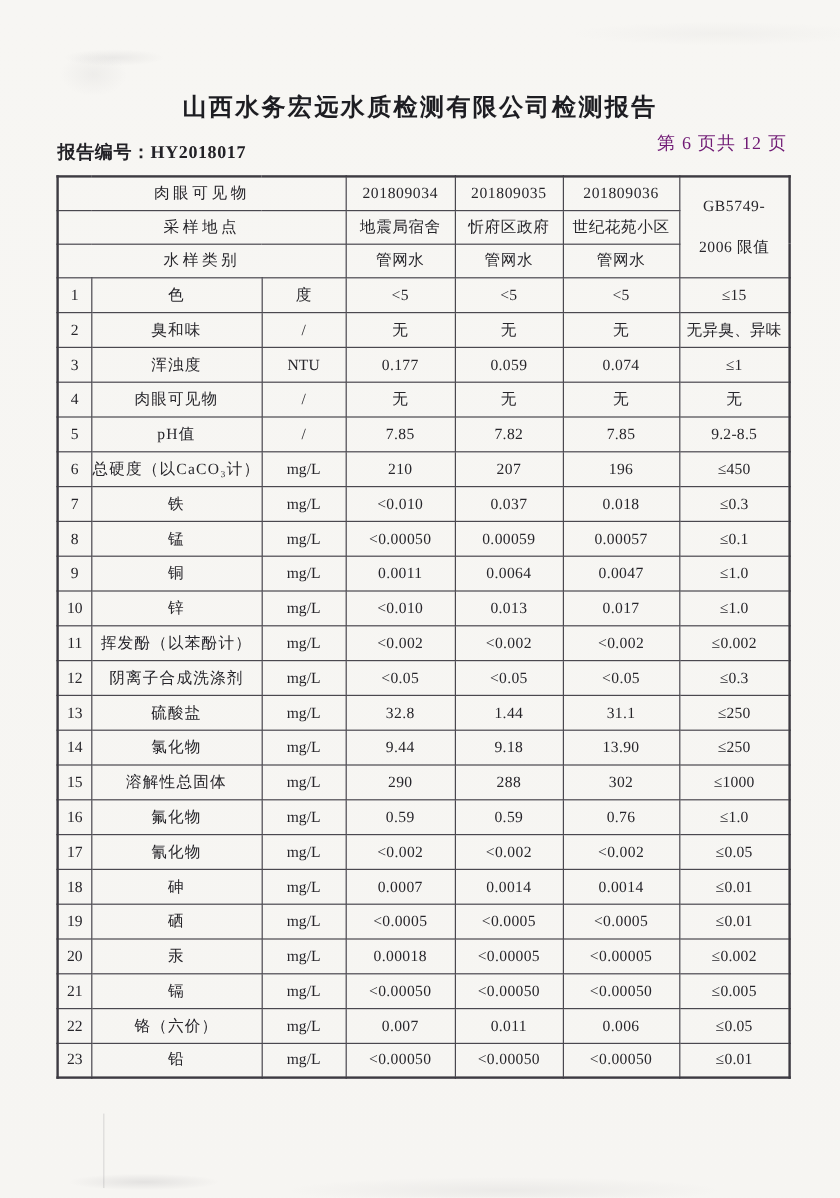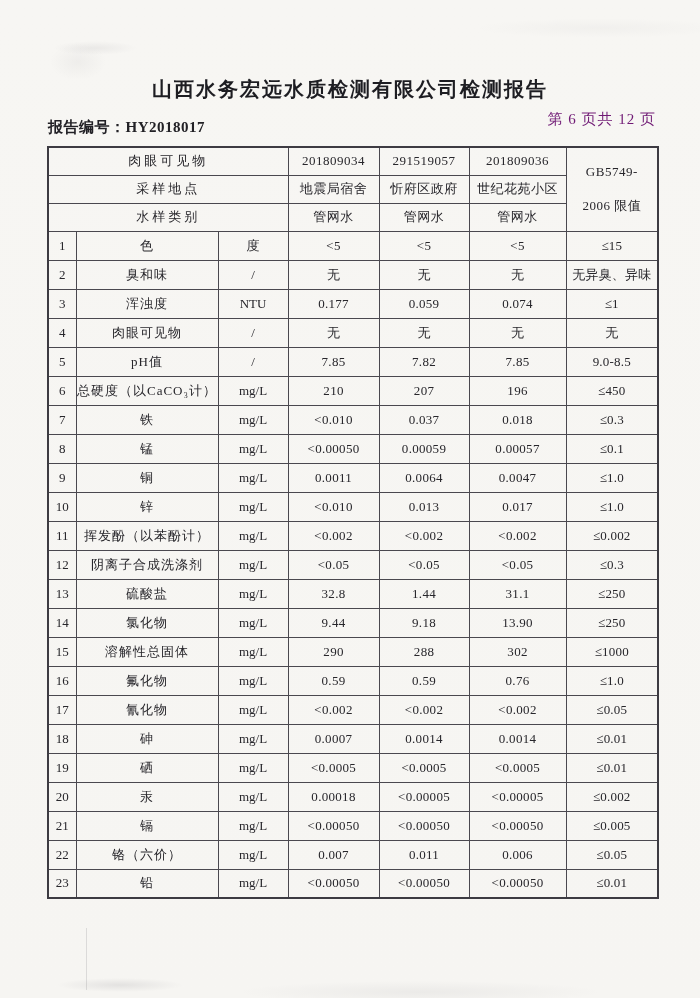--- a/index.html
+++ b/index.html
@@ -86,21 +86,21 @@
       <col style="width:70px">
     <col style="width:91px">
       <col style="width:90px">
       <col style="width:97px">
     <col style="width:92px">
   </colgroup>
   <thead>
     <tr>
       <td colspan="3" class="h-label">肉眼可见物</td>
       <td class="h-val">201809034</td>
-      <td class="h-val">291519057</td>
+      <td class="h-val">201809035</td>
       <td class="h-val">201809036</td>
       <td rowspan="3" class="h-limit">
         <div>GB5749-</div>
         <div>2006 限值</div>
       </td>
     </tr>
     <tr>
       <td colspan="3" class="h-label">采样地点</td>
       <td class="h-val">地震局宿舍</td>
       <td class="h-val">忻府区政府</td>
@@ -150,21 +150,21 @@
         <td class="c-val">无</td>
         <td class="c-limit">无</td>
       </tr>
       <tr>
         <td class="c-no">5</td>
         <td class="c-param">pH值</td>
         <td class="c-unit">/</td>
         <td class="c-val">7.85</td>
         <td class="c-val">7.82</td>
         <td class="c-val">7.85</td>
-        <td class="c-limit">9.0-8.5</td>
+        <td class="c-limit">9.2-8.5</td>
       </tr>
       <tr>
         <td class="c-no">6</td>
         <td class="c-param">总硬度（以CaCO₃计）</td>
         <td class="c-unit">mg/L</td>
         <td class="c-val">210</td>
         <td class="c-val">207</td>
         <td class="c-val">196</td>
         <td class="c-limit">≤450</td>
       </tr>

